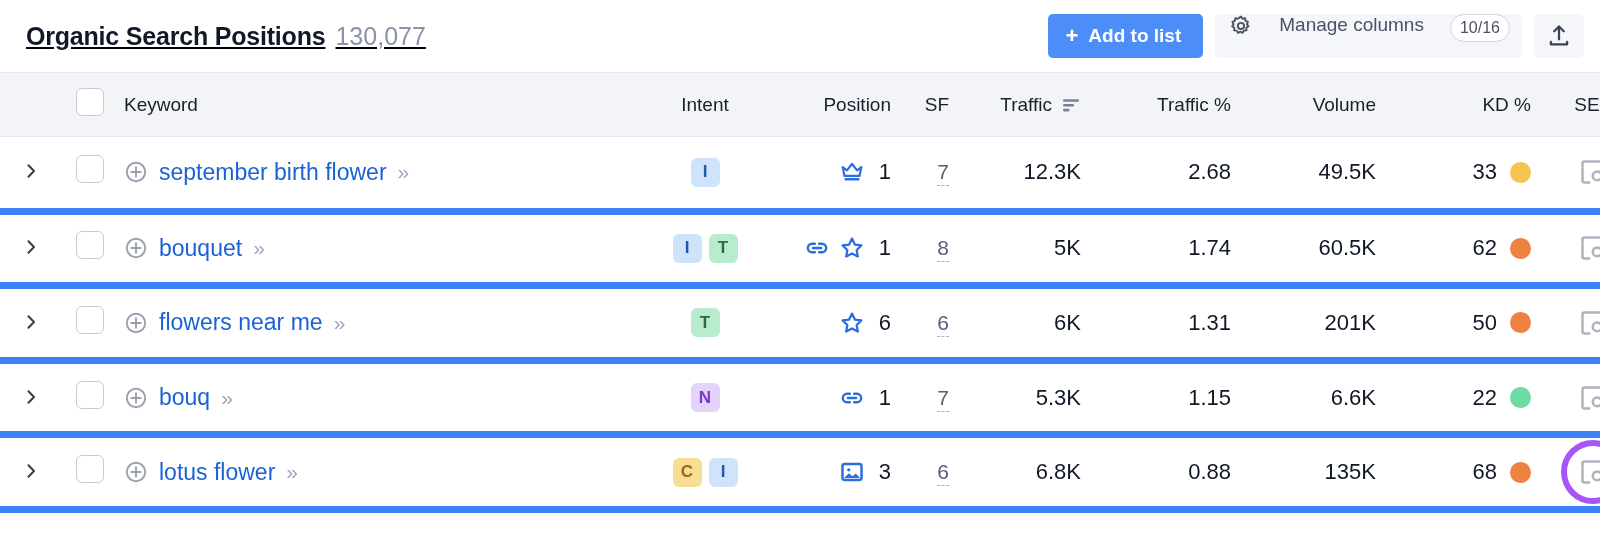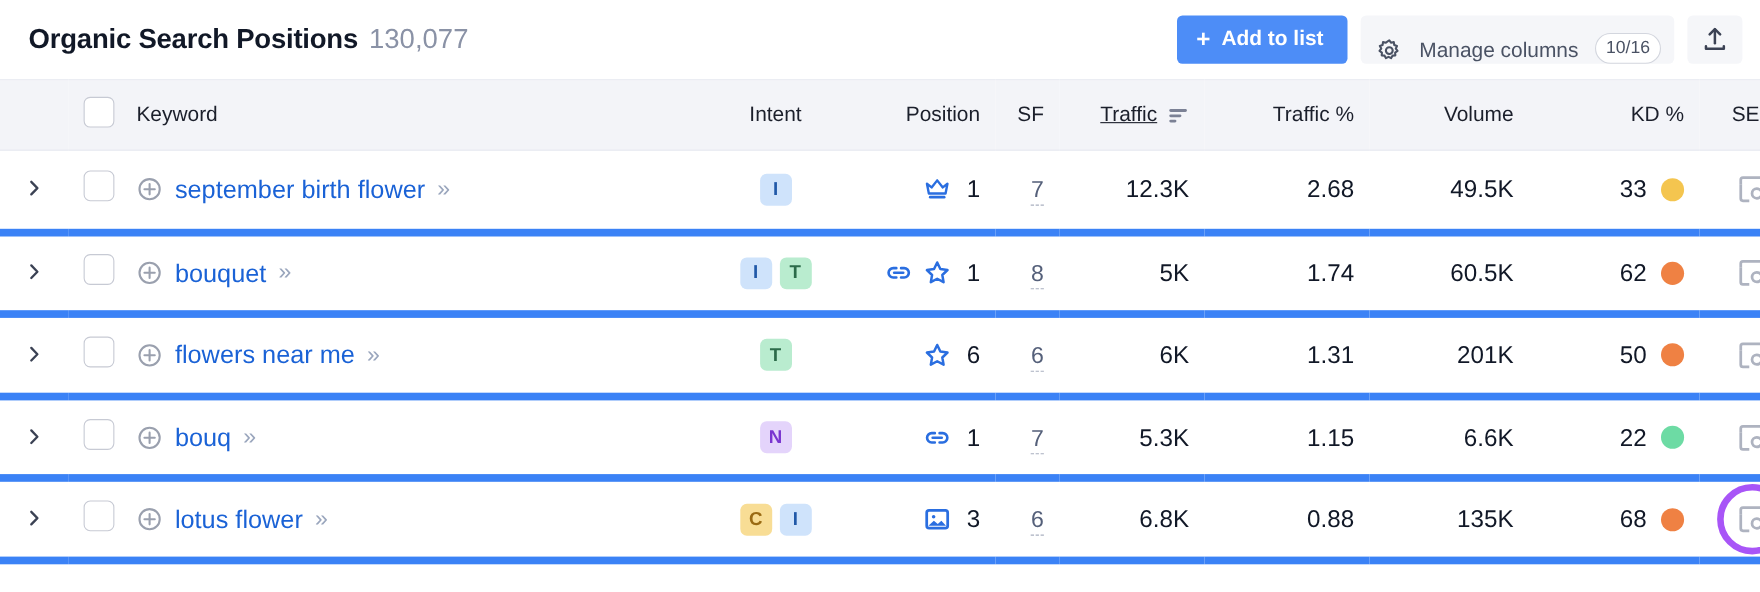--- a/index.html
+++ b/index.html
@@ -12,41 +12,41 @@
   }
   .app { width: 1600px; height: 538px; position: relative; overflow: hidden; background:#fff; }
 
   
   .toolbar {
     height: 72px;
     display: flex; align-items: center;
     padding: 0 16px 0 26px;
     background: #fff;
   }
-  .title-wrap { display: flex; align-items: flex-end; gap: 10px; }
+  .title-wrap { display: flex; align-items: flex-end; gap: 10px; text-decoration: underline; }
   .title {
     font-size: 25px; font-weight: bold; color: #111827; letter-spacing: -0.2px;
   }
   .title-count { font-size: 25px; color: #8a92a6; font-weight: normal; }
   .toolbar-spacer { flex: 1 1 auto; }
   .toolbar-actions { display: flex; align-items: center; gap: 12px; }
 
   .btn-primary {
     display: flex; align-items: center; gap: 10px;
     height: 44px; padding: 0 22px 0 18px;
     background: #4d8df7; color: #fff;
     border: none; border-radius: 5px;
     font-size: 19px; font-weight: bold;
     font-family: "Liberation Sans", sans-serif;
     cursor: pointer; white-space: nowrap;
   }
   .btn-primary .plus { font-size: 22px; font-weight: bold; line-height: 1; }
 
   .btn-secondary {
-    display: flex; align-items: flex-end; gap: 15px;
+    display: flex; align-items: flex-start; gap: 26px;
     height: 44px; padding: 0 12px 0 14px;
     background: #f5f6f9; color: #4a5264;
     border: none; border-radius: 5px;
     font-size: 19px; font-family: "Liberation Sans", sans-serif;
     cursor: pointer; white-space: nowrap;
   }
   .badge-count {
     display: inline-flex; align-items: center; justify-content: center;
     min-width: 54px; height: 28px; padding: 0 9px;
     border: 1px solid #d3d6de; border-radius: 14px;
@@ -68,21 +68,21 @@
     padding: 0 14px;
     border-top: 1px solid #e7e9f0;
     border-bottom: 1px solid #e7e9f0;
     white-space: nowrap;
   }
   th.sorted-col { background: #dddee7; }
   th.ta-r { text-align: right; margin-top: 20px; }
   th.ta-l { text-align: left; }
   th.ta-c { text-align: center; }
 
-  .th-inner-r { display: flex; align-items: center; justify-content: flex-end; gap: 9px; text-decoration: underline; }
+  .th-inner-r { display: flex; align-items: center; justify-content: flex-end; gap: 9px; }
 
   table.grid tbody td {
     height: 74.6px;
     border-bottom: 7px solid #3b82f6;
     font-size: 22px; color: #111827;
     padding: 0 14px;
     vertical-align: middle;
     white-space: nowrap;
   }
   td.ta-r { text-align: right; }

